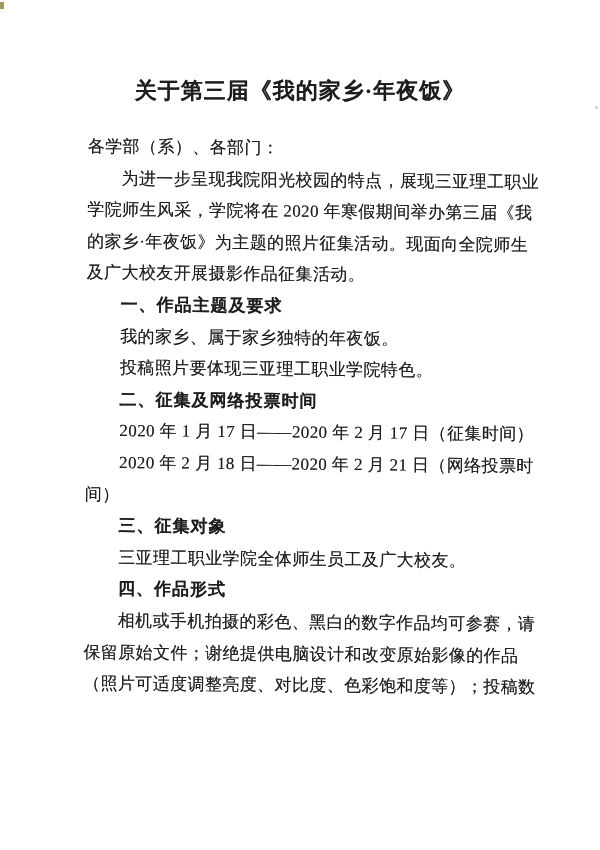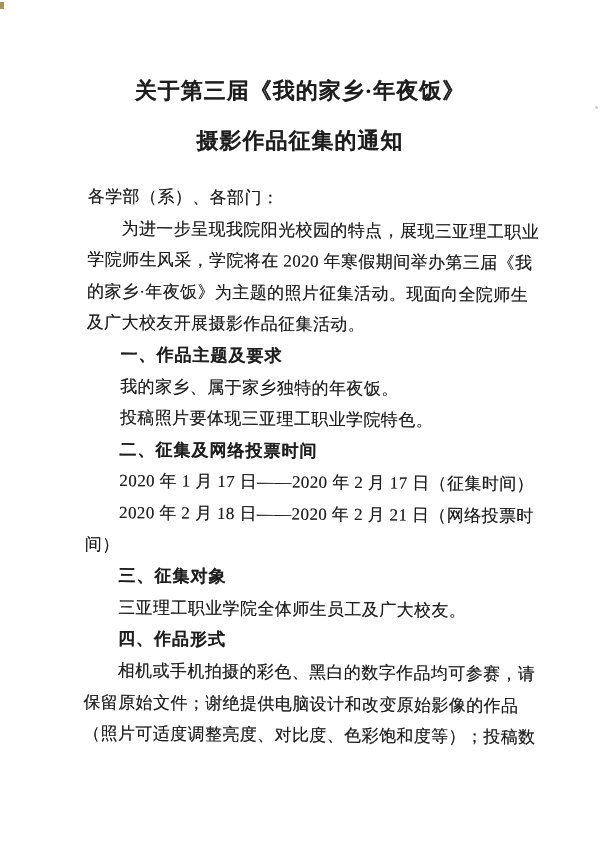--- a/index.html
+++ b/index.html
@@ -47,21 +47,20 @@
 </head>
 <body>
 
 <div class="page">
 
   <div class="speck speck-tl"></div>
   <div class="speck speck-r"></div>
 
   <h1 class="title">
     <div class="title-line">关于第三届《我的家乡·年夜饭》</div>
-    <div class="title-line">摄影作品征集的通知</div>
   </h1>
 
   <div class="doc-body">
     <div class="ln">各学部（系）、各部门：</div>
     <div class="ln indent">为进一步呈现我院阳光校园的特点，展现三亚理工职业</div>
     <div class="ln">学院师生风采，学院将在 2020 年寒假期间举办第三届《我</div>
     <div class="ln">的家乡·年夜饭》为主题的照片征集活动。现面向全院师生</div>
     <div class="ln">及广大校友开展摄影作品征集活动。</div>
     <div class="ln indent bold">一、作品主题及要求</div>
     <div class="ln indent">我的家乡、属于家乡独特的年夜饭。</div>

